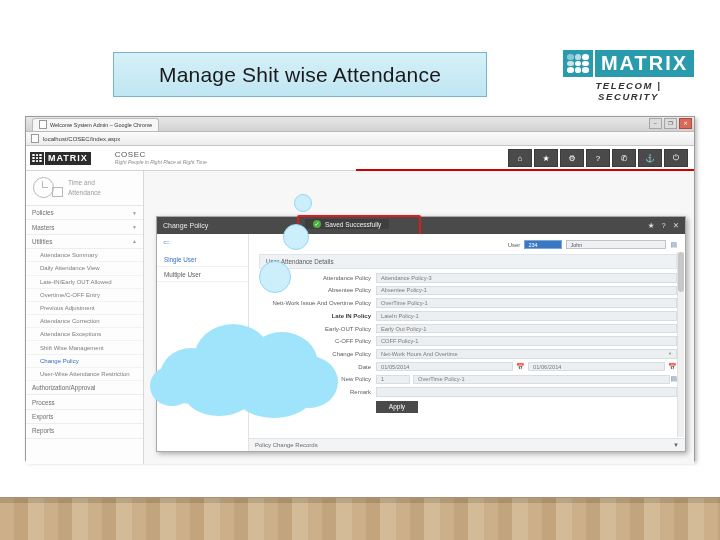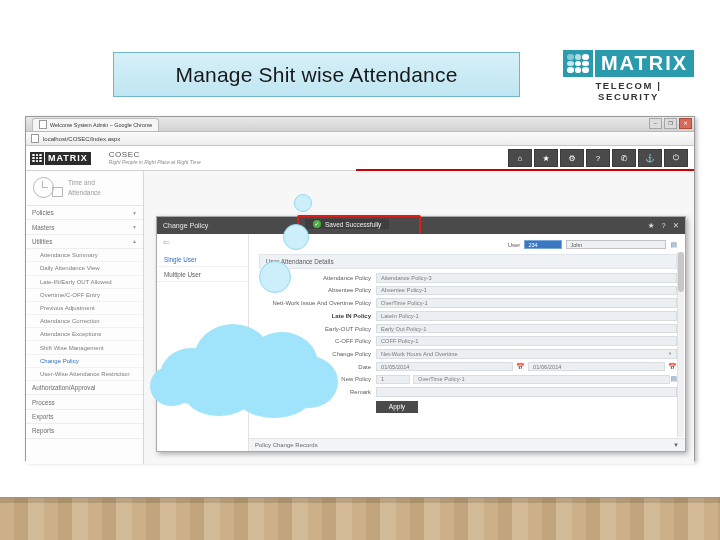--- a/index.html
+++ b/index.html
@@ -1,35 +1,35 @@
 <!DOCTYPE html>
 <html><head>
 <meta charset="utf-8">
 <style>
   html,body{margin:0;padding:0;}
   body{width:720px;height:540px;background:#ffffff;font-family:"Liberation Sans",sans-serif;overflow:hidden;position:relative;}
 
   
-  .title-box{position:absolute;left:113px;top:52px;width:407px;height:45px;
+  .title-box{position:absolute;left:113px;top:52px;width:374px;height:45px;
     background:linear-gradient(to bottom,#d6f0f8,#bfe6f2);border:1px solid #6fb7c9;
     display:flex;align-items:center;justify-content:center;box-sizing:border-box;}
   .title-box span{font-size:21px;color:#1a1a1a;letter-spacing:.2px;}
 
   
   .logo{position:absolute;left:563px;top:50px;width:131px;}
   .logo-row{display:flex;align-items:stretch;height:27px;}
   .logo-dots{width:30px;background:#2a9aad;display:grid;grid-template-columns:repeat(3,1fr);
     grid-template-rows:repeat(3,1fr);padding:4px;box-sizing:border-box;gap:1px;}
   .logo-dots i{background:#fff;border-radius:50%;display:block;}
   .logo-dots i:nth-child(1){opacity:.45}.logo-dots i:nth-child(2){opacity:.65}
   .logo-dots i:nth-child(4){opacity:.75}
   .logo-word{flex:1;background:#2a9aad;margin-left:2px;color:#fff;font-weight:bold;
     font-size:20px;letter-spacing:2px;text-align:center;line-height:27px;}
   .logo-sub{margin-top:3px;font-size:9.5px;font-weight:bold;letter-spacing:1.6px;
-    color:#333;text-align:center;}
+    color:#333;text-align:center;font-style:italic;}
 
   
   .shot{position:absolute;left:25px;top:116px;width:670px;height:345px;background:#f3f3f3;
     border:1px solid #9a9a9a;box-sizing:border-box;box-shadow:2px 2px 4px rgba(0,0,0,.25);}
 
   
   .chrome-bar{height:14px;background:linear-gradient(to bottom,#e8e8e8,#d2d2d2);
     display:flex;align-items:center;position:relative;border-bottom:1px solid #b9b9b9;}
   .chrome-tab{margin-left:6px;height:12px;background:#f6f6f6;border:1px solid #bbb;border-bottom:none;
     border-radius:3px 3px 0 0;display:flex;align-items:center;padding:0 6px;max-width:180px;}
@@ -48,21 +48,21 @@
 
   
   .app-head{height:24px;background:#ffffff;border-bottom:1px solid #d4d4d4;display:flex;
     align-items:center;padding-left:4px;position:relative;}
   .mini-logo{display:flex;align-items:center;height:13px;}
   .mini-dots{width:14px;height:13px;background:#2b2b2b;display:grid;grid-template-columns:repeat(3,1fr);
     grid-template-rows:repeat(3,1fr);padding:2px;box-sizing:border-box;gap:1px;}
   .mini-dots i{background:#fff;border-radius:50%;}
   .mini-word{background:#2b2b2b;color:#fff;font-size:9px;font-weight:bold;letter-spacing:1px;
     padding:0 3px;line-height:13px;margin-left:1px;}
-  .cosec{margin-left:18px;line-height:1.05;}
+  .cosec{margin-left:24px;line-height:1.05;}
   .cosec .c1{font-size:8px;color:#555;letter-spacing:.5px;}
   .cosec .c2{font-size:5px;color:#8a8a8a;font-style:italic;}
   .head-icons{position:absolute;right:6px;display:flex;gap:2px;}
   .head-icons .hi{width:22px;height:16px;background:#4a4a4a;border:1px solid #3a3a3a;color:#fff;
     font-size:8px;display:flex;align-items:center;justify-content:center;}
   .redline{position:absolute;left:330px;right:0;bottom:-1px;height:2px;background:#c00;}
 
   
   .app-body{display:flex;height:293px;background:#fff;}
 

